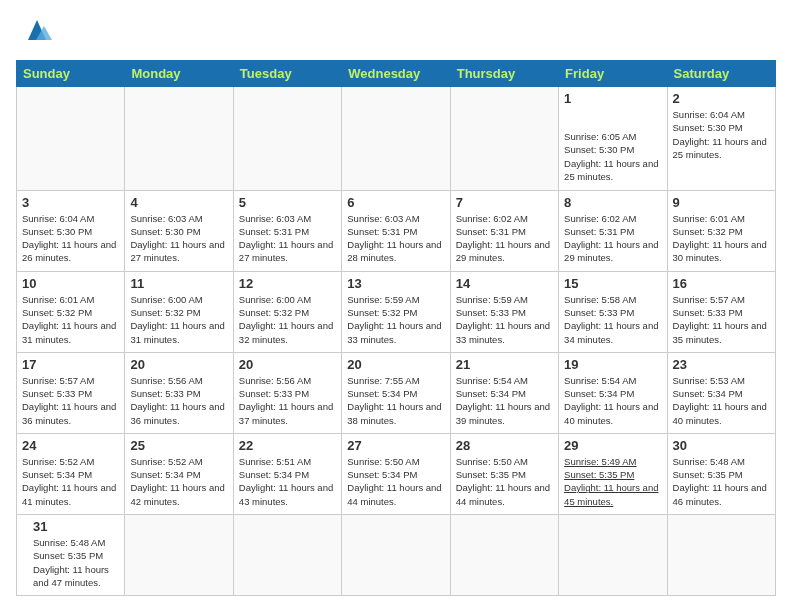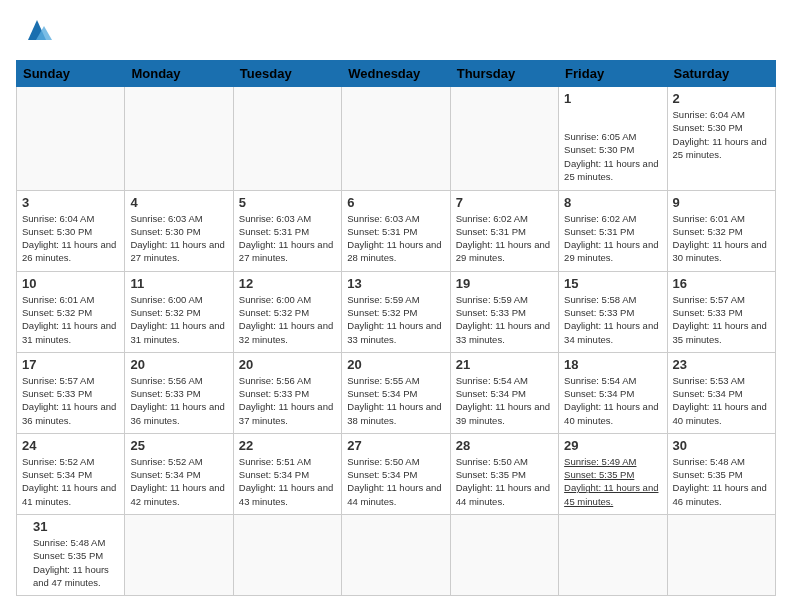--- a/index.html
+++ b/index.html
@@ -41,21 +41,21 @@
     }
     .calendar {
       flex: 1;
       border: 1px solid #bbb;
       border-collapse: collapse;
       width: 100%;
       table-layout: fixed;
     }
     .calendar th {
       background: #1a6faf;
-      color: #000000;
+      color: #bef264;
       text-align: left;
       padding: 5px 6px;
       font-size: 13px;
       border: 1px solid #1a6faf;
     }
     .calendar td {
       border: 1px solid #ccc;
       vertical-align: top;
       padding: 4px 5px;
       font-size: 10px;
@@ -198,21 +198,21 @@
 Sunset: 5:32 PM
 Daylight: 11 hours and 32 minutes.</div>
           </td>
           <td>
             <span class="day-number">13</span>
             <div class="day-info" style="white-space: pre-line;">Sunrise: 5:59 AM
 Sunset: 5:32 PM
 Daylight: 11 hours and 33 minutes.</div>
           </td>
           <td>
-            <span class="day-number">19</span>
+            <span class="day-number">14</span>
             <div class="day-info" style="white-space: pre-line;">Sunrise: 5:59 AM
 Sunset: 5:33 PM
 Daylight: 11 hours and 33 minutes.</div>
           </td>
           <td>
             <span class="day-number">15</span>
             <div class="day-info" style="white-space: pre-line;">Sunrise: 5:58 AM
 Sunset: 5:33 PM
 Daylight: 11 hours and 34 minutes.</div>
           </td>
@@ -237,32 +237,32 @@
 Daylight: 11 hours and 36 minutes.</div>
           </td>
           <td>
             <span class="day-number">20</span>
             <div class="day-info" style="white-space: pre-line;">Sunrise: 5:56 AM
 Sunset: 5:33 PM
 Daylight: 11 hours and 37 minutes.</div>
           </td>
           <td>
             <span class="day-number">20</span>
-            <div class="day-info" style="white-space: pre-line;">Sunrise: 5:55 AM
+            <div class="day-info" style="white-space: pre-line;">Sunrise: 7:55 AM
 Sunset: 5:34 PM
 Daylight: 11 hours and 38 minutes.</div>
           </td>
           <td>
             <span class="day-number">21</span>
             <div class="day-info" style="white-space: pre-line;">Sunrise: 5:54 AM
 Sunset: 5:34 PM
 Daylight: 11 hours and 39 minutes.</div>
           </td>
           <td>
-            <span class="day-number">18</span>
+            <span class="day-number">19</span>
             <div class="day-info" style="white-space: pre-line;">Sunrise: 5:54 AM
 Sunset: 5:34 PM
 Daylight: 11 hours and 40 minutes.</div>
           </td>
           <td>
             <span class="day-number">23</span>
             <div class="day-info" style="white-space: pre-line;">Sunrise: 5:53 AM
 Sunset: 5:34 PM
 Daylight: 11 hours and 40 minutes.</div>
           </td>

